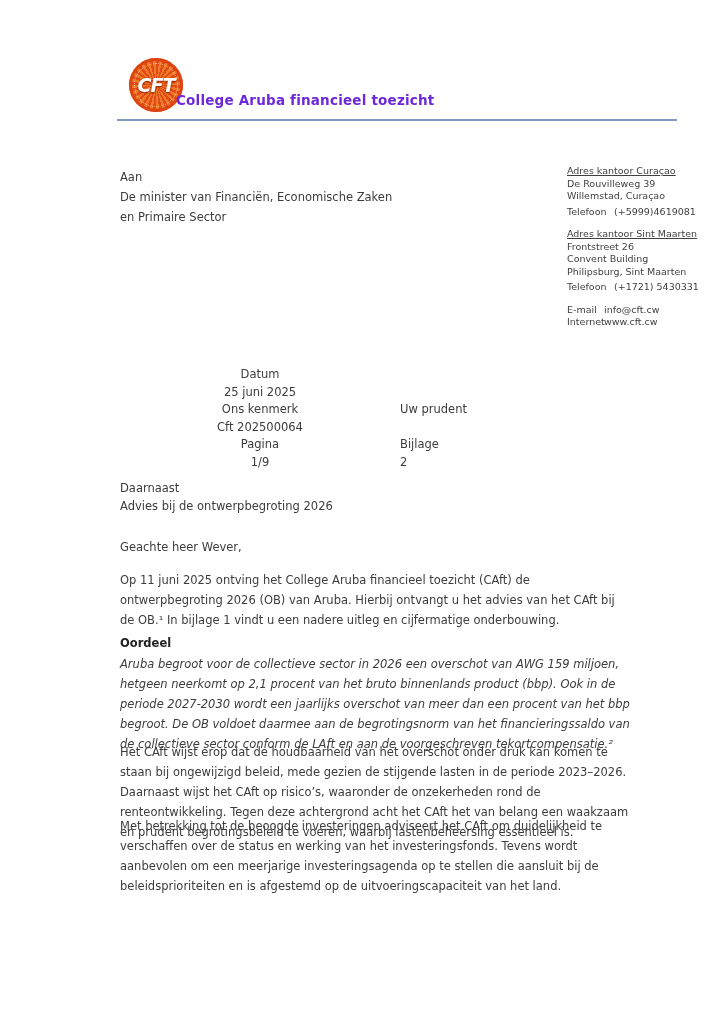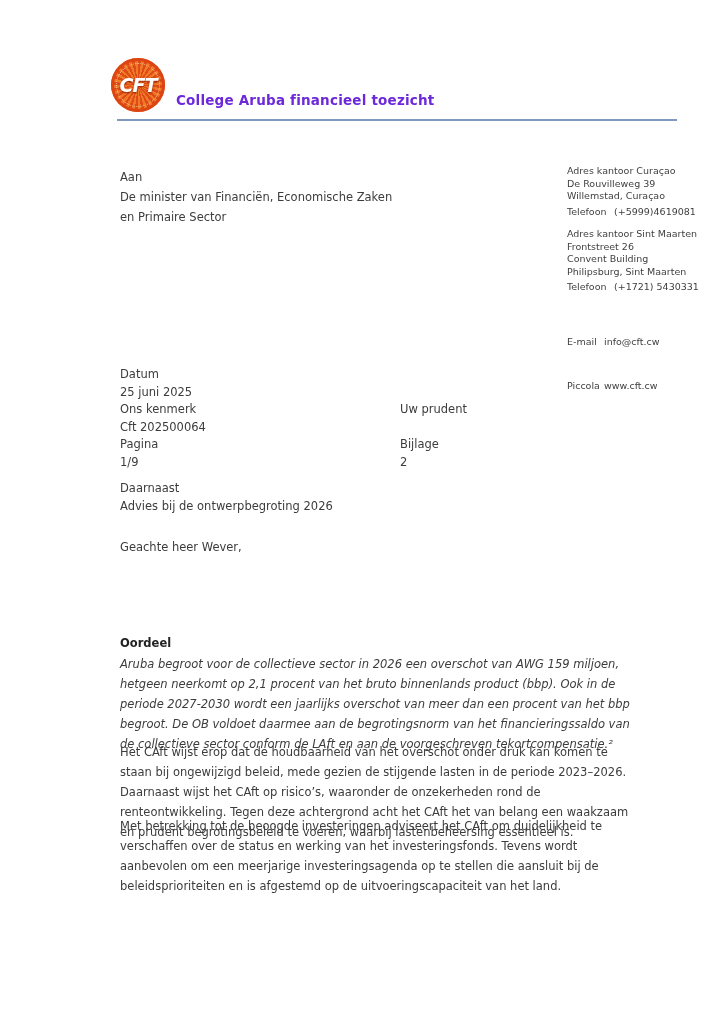--- a/index.html
+++ b/index.html
@@ -9,21 +9,21 @@
     height: 1024px;
     background: #ffffff;
     font-family: "DejaVu Sans", "Liberation Sans", sans-serif;
     color: #3c3c3c;
     overflow: hidden;
   }
 
   
   .logo {
     position: absolute;
-    left: 111px; top: 58px;
+    left: 129px; top: 58px;
     width: 54px; height: 54px;
     border-radius: 50%;
     background: repeating-conic-gradient(var(--logo-orange, #e04a16) 0deg 7.5deg, #ee7a28 7.5deg 15deg);
     box-shadow: inset 0 0 0 3px #dd4413;
     display: flex; align-items: center; justify-content: center;
   }
   .logo::before {
     content: "";
     position: absolute; inset: 5px;
     border-radius: 50%;
@@ -66,35 +66,35 @@
   
   .sidebar {
     position: absolute;
     left: 567px; top: 165px;
     width: 152px;
     font-size: 9.5px;
     line-height: 12.5px;
     color: #3f3f3f;
   }
   .office { margin-bottom: 10px; }
-  .office-title { }
+  .office-title { text-decoration: underline; }
   .phone-row { margin-top: 3px; }
   .phone-label { display: inline-block; width: 47px; }
   .contact { margin-top: 10px; }
-  .contact-label { display: inline-block; width: 37px; margin-top: 32px; }
+  .contact-label { display: inline-block; width: 37px; }
 
   
   .meta {
     position: absolute;
     left: 120px; top: 366px;
     width: 560px;
     font-size: 11.5px;
   }
   .meta-row { display: flex; height: 17.5px; line-height: 17.5px; }
-  .meta-left { width: 280px; }
+  .meta-left { width: 280px; text-align: center; }
 
   
   .subject {
     position: absolute;
     left: 120px; top: 480px;
     font-size: 11.5px;
     line-height: 17.5px;
   }
 
   
@@ -159,21 +159,21 @@
         <span class="phone-label">Telefoon</span><span>(+1721) 5430331</span>
       </div>
     </div>
 
 
     <div class="contact">
       <div>
         <span class="contact-label">E-mail</span><span>info@cft.cw</span>
       </div>
       <div>
-        <span class="contact-label">Piccola</span><span>www.cft.cw</span>
+        <span class="contact-label">Internet</span><span>www.cft.cw</span>
       </div>
     </div>
 
   </div>
 
   <div class="meta">
     <div class="meta-row">
       <span class="meta-left">Datum</span>
         <span></span>
     </div>
@@ -199,20 +199,23 @@
     </div>
   </div>
 
   <div class="subject">
     <div>Daarnaast</div>
     <div>Advies bij de ontwerpbegroting 2026</div>
   </div>
 
   <div class="salutation">Geachte heer Wever,</div>
 
+  <div id="para-intro" class="para lines">Op 11 juni 2025 ontving het College Aruba financieel toezicht (CAft) de
+ontwerpbegroting 2026 (OB) van Aruba. Hierbij ontvangt u het advies van het CAft bij
+de OB.¹ In bijlage 1 vindt u een nadere uitleg en cijfermatige onderbouwing.</div>
 
   <div class="section-heading">Oordeel</div>
 
   <div id="para-oordeel" class="para lines">Aruba begroot voor de collectieve sector in 2026 een overschot van AWG 159 miljoen,
 hetgeen neerkomt op 2,1 procent van het bruto binnenlands product (bbp). Ook in de
 periode 2027-2030 wordt een jaarlijks overschot van meer dan een procent van het bbp
 begroot. De OB voldoet daarmee aan de begrotingsnorm van het financieringssaldo van
 de collectieve sector conform de LAft en aan de voorgeschreven tekortcompensatie.²</div>
 
   <div id="para-risks" class="para lines">Het CAft wijst erop dat de houdbaarheid van het overschot onder druk kan komen te

